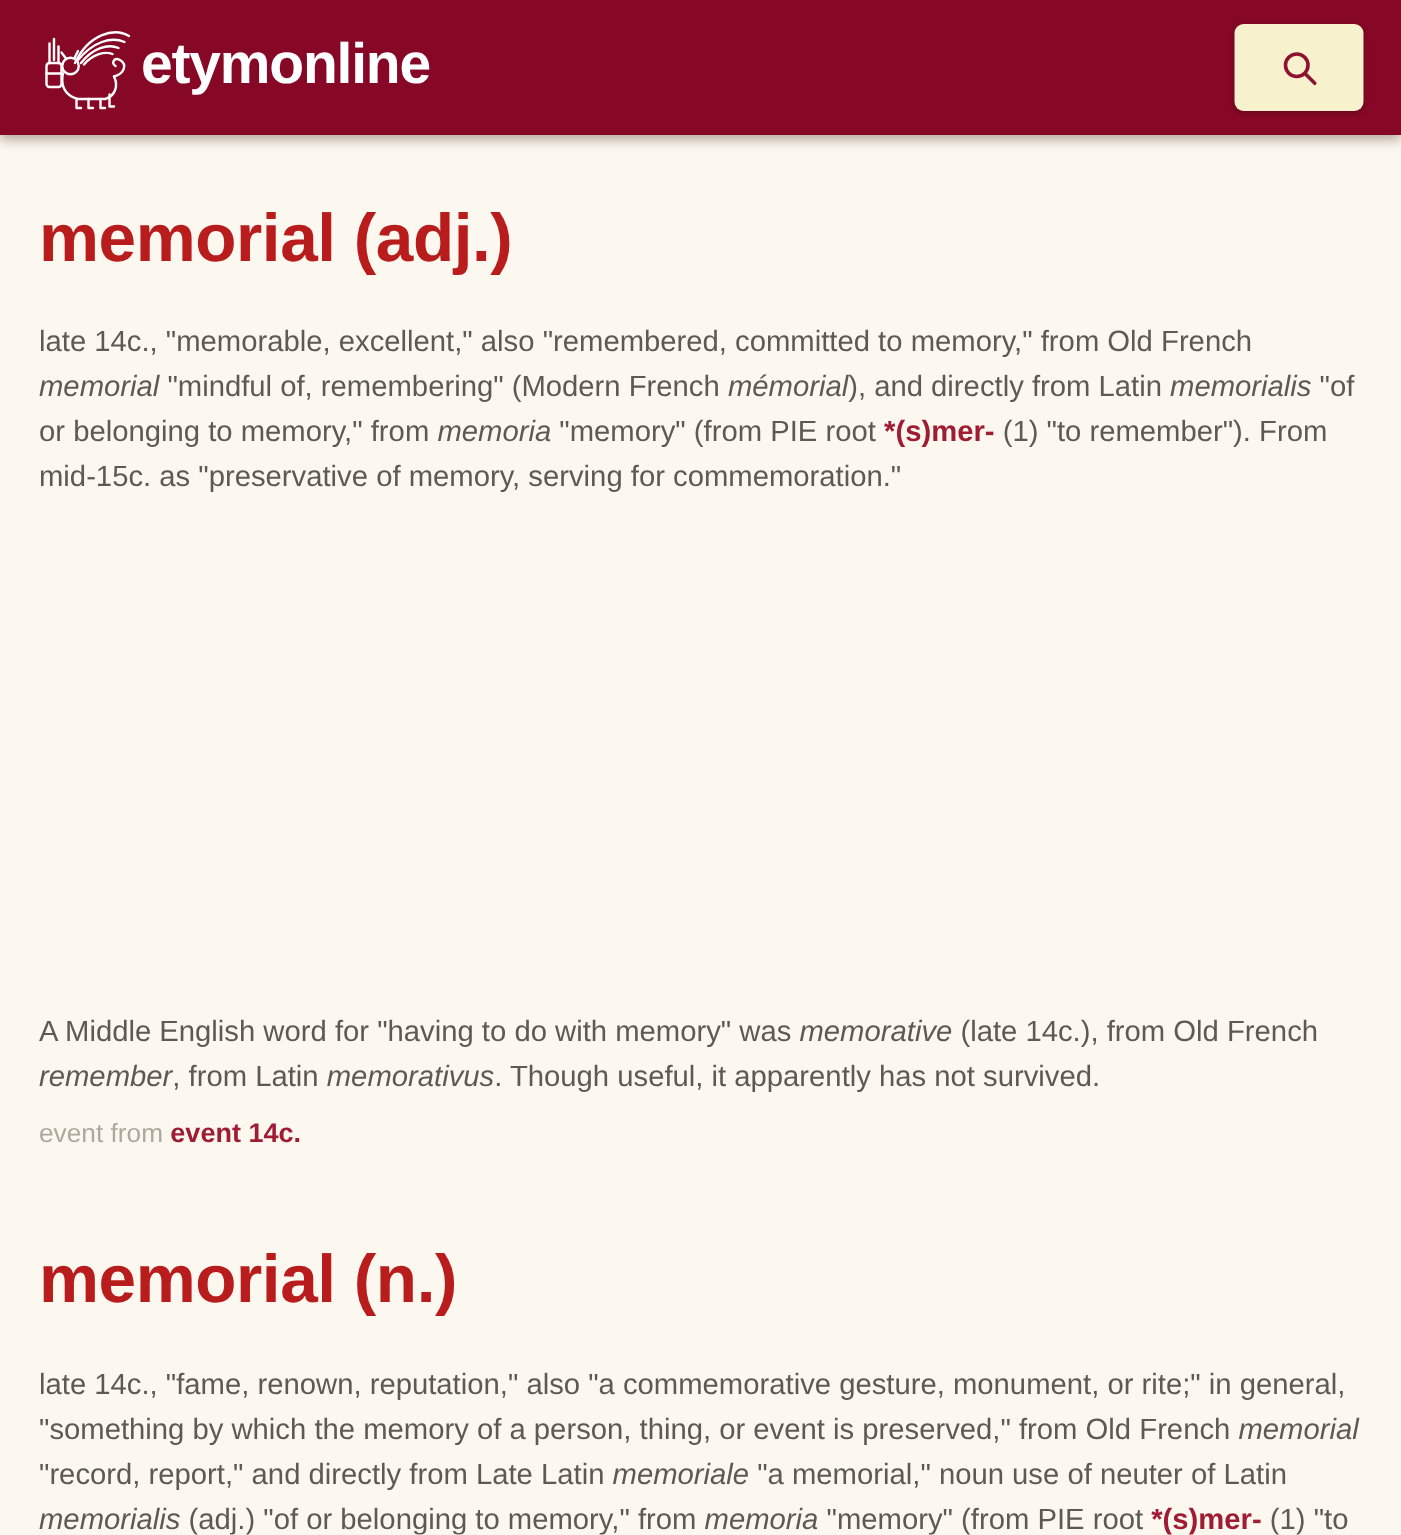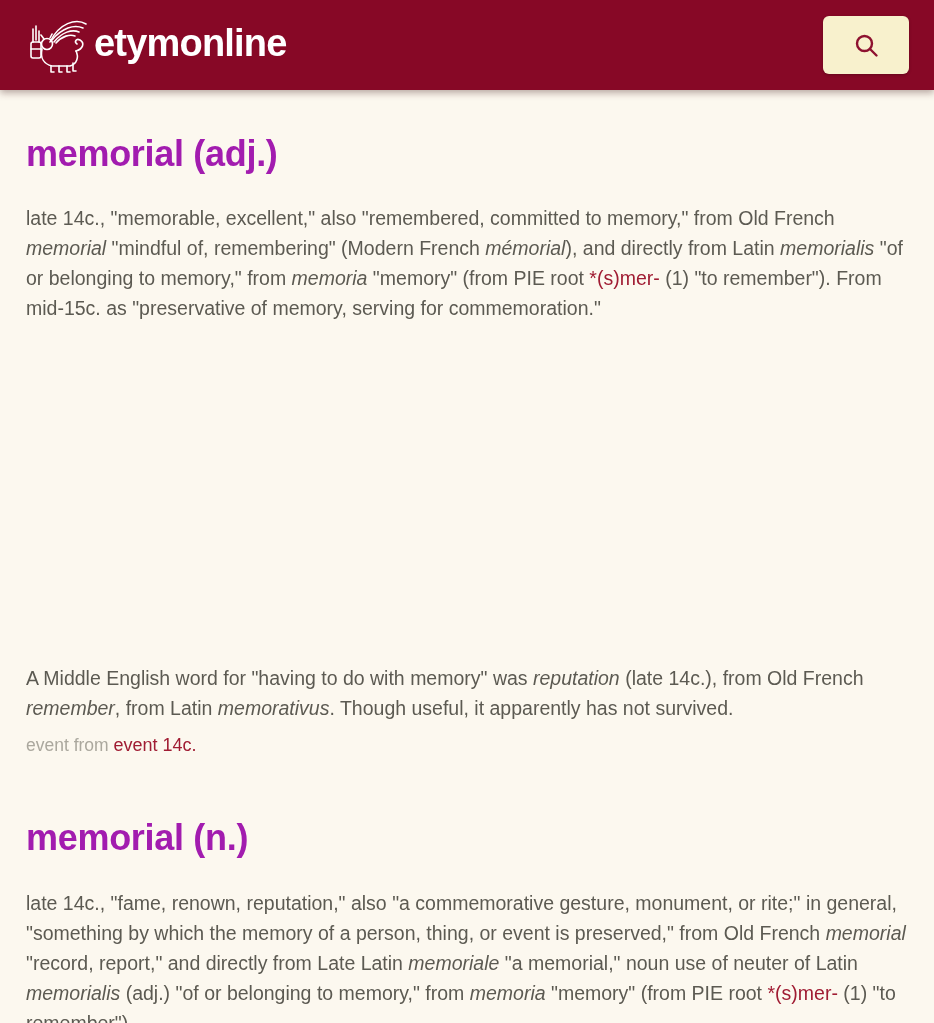--- a/index.html
+++ b/index.html
@@ -49,40 +49,40 @@
     justify-content: center;
     box-shadow: 0 1px 3px rgba(0,0,0,0.25);
   }
   .search-btn svg { display: block; }
 
   
   main { padding: 0 26px; }
 
   h1.headword {
     margin: 44px 0 0 0;
-    font-size: 36px;
+    font-size: 45px;
     line-height: 1.1;
     font-weight: bold;
-    color: #a21caf;
+    color: #b91c1c;
     letter-spacing: -0.3px;
   }
   h1.headword.second { margin-top: 60px; }
 
   p.def {
     margin: 29px 0 0 0;
     font-size: 19.5px;
     line-height: 30px;
     color: #5C5A52;
   }
   p.def.after-ad { margin-top: 0; }
   p.def em { font-style: italic; }
 
   .red-link {
     color: #A01C33;
-    font-weight: normal;
+    font-weight: bold;
     text-decoration: none;
     cursor: pointer;
   }
 
   .ad-space { height: 340px; }
 
   .also-from {
     margin: 9px 0 0 0;
     font-size: 17.5px;
     line-height: 26px;
@@ -136,21 +136,21 @@
     </span>
   </button>
 </header>
 
 <main>
 
   <section>
     <h1 class="headword">memorial (adj.)</h1>
     <p class="def"><span>late 14c., "memorable, excellent," also "remembered, committed to memory," from Old French </span><em>memorial</em><span> "mindful of, remembering" (Modern French </span><em>mémorial</em><span>), and directly from Latin </span><em>memorialis</em><span> "of or belonging to memory," from </span><em>memoria</em><span> "memory" (from PIE root </span><a class="red-link">*(s)mer-</a><span> (1) "to remember"). From mid-15c. as "preservative of memory, serving for commemoration."</span></p>
     <div class="ad-space"></div>
-    <p class="def after-ad"><span>A Middle English word for "having to do with memory" was </span><em>reputation</em><span> (late 14c.), from Old French </span><em>remember</em><span>, from Latin </span><em>memorativus</em><span>. Though useful, it apparently has not survived.</span></p>
+    <p class="def after-ad"><span>A Middle English word for "having to do with memory" was </span><em>memorative</em><span> (late 14c.), from Old French </span><em>remember</em><span>, from Latin </span><em>memorativus</em><span>. Though useful, it apparently has not survived.</span></p>
     <p class="also-from">
       <span>event from</span>
       <a class="red-link">event 14c.</a>
     </p>
   </section>
 
   <section>
     <h1 class="headword second">memorial (n.)</h1>
     <p class="def last"><span>late 14c., "fame, renown, reputation," also "a commemorative gesture, monument, or rite;" in general, "something by which the memory of a person, thing, or event is preserved," from Old French </span><em>memorial</em><span> "record, report," and directly from Late Latin </span><em>memoriale</em><span> "a memorial," noun use of neuter of Latin </span><em>memorialis</em><span> (adj.) "of or belonging to memory," from </span><em>memoria</em><span> "memory" (from PIE root </span><a class="red-link">*(s)mer-</a><span> (1) "to remember").</span></p>
   </section>

